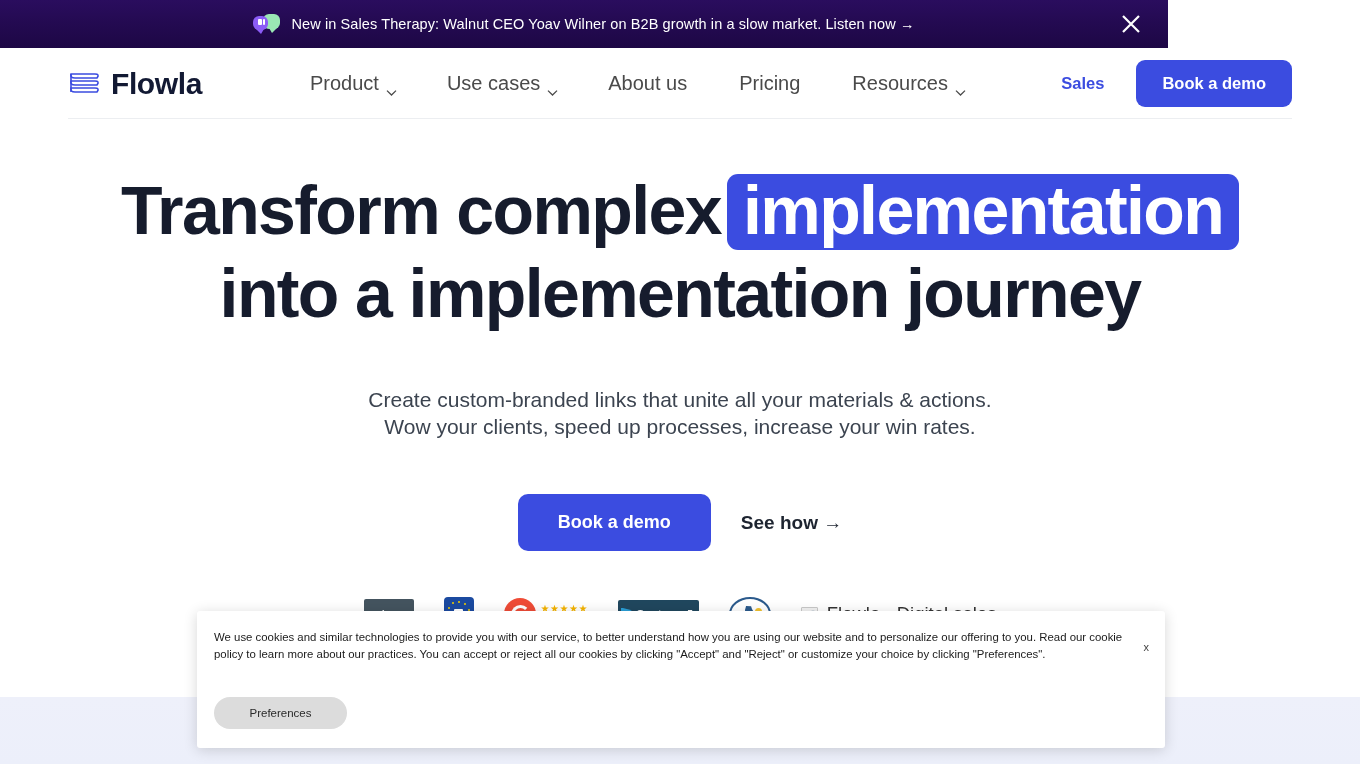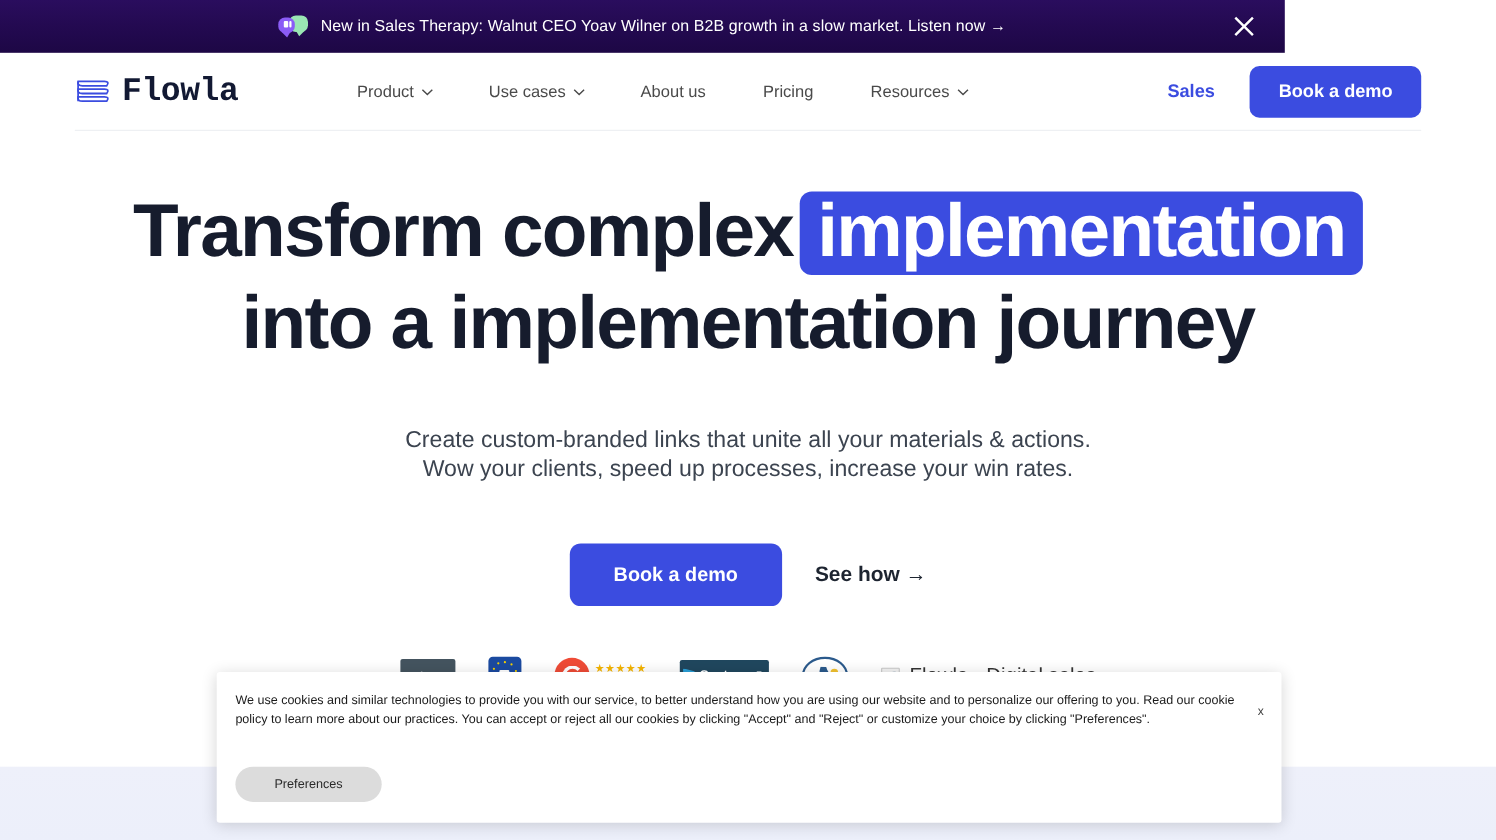--- a/index.html
+++ b/index.html
@@ -39,28 +39,28 @@
 
   
   .header {
     position:absolute; top:48px; left:0; width:1360px; height:71px;
     display:flex; align-items:center;
   }
   .header-inner {
     position:relative; width:1360px; height:71px;
     display:flex; align-items:center; padding:0 68px;
   }
-  .logo { display:flex; align-items:center; gap:9px;font-family:Liberation Mono, monospace; }
+  .logo { display:flex; align-items:center; gap:9px; }
   .logo-mark { width:34px; height:30px; flex:none; }
   .logo-text { font-size:30px; font-weight:700; color:#121933; letter-spacing:-0.4px; }
 
   .nav { display:flex; align-items:center; gap:0; margin-left:82px; }
   .nav-item {
-    display:flex; gap:7px;
-    font-size:15px; color:#4a4a4a; padding:0 26px; white-space:nowrap;
+    display:flex; align-items:center; gap:7px;
+    font-size:20px; color:#4a4a4a; padding:0 26px; white-space:nowrap;
   }
   .chev { display:inline-block; width:9px; height:9px; flex:none; }
 
   .header-right { margin-left:auto; display:flex; align-items:center; gap:32px; }
   .login { color:#3b4ce0; font-size:16.5px; font-weight:700; }
   .btn-demo-sm {
     background:#3b4ce0; color:#fff; font-size:16.5px; font-weight:700;
     padding:14px 26px; border-radius:9px; border:none; white-space:nowrap;
   }
   .header-rule {

